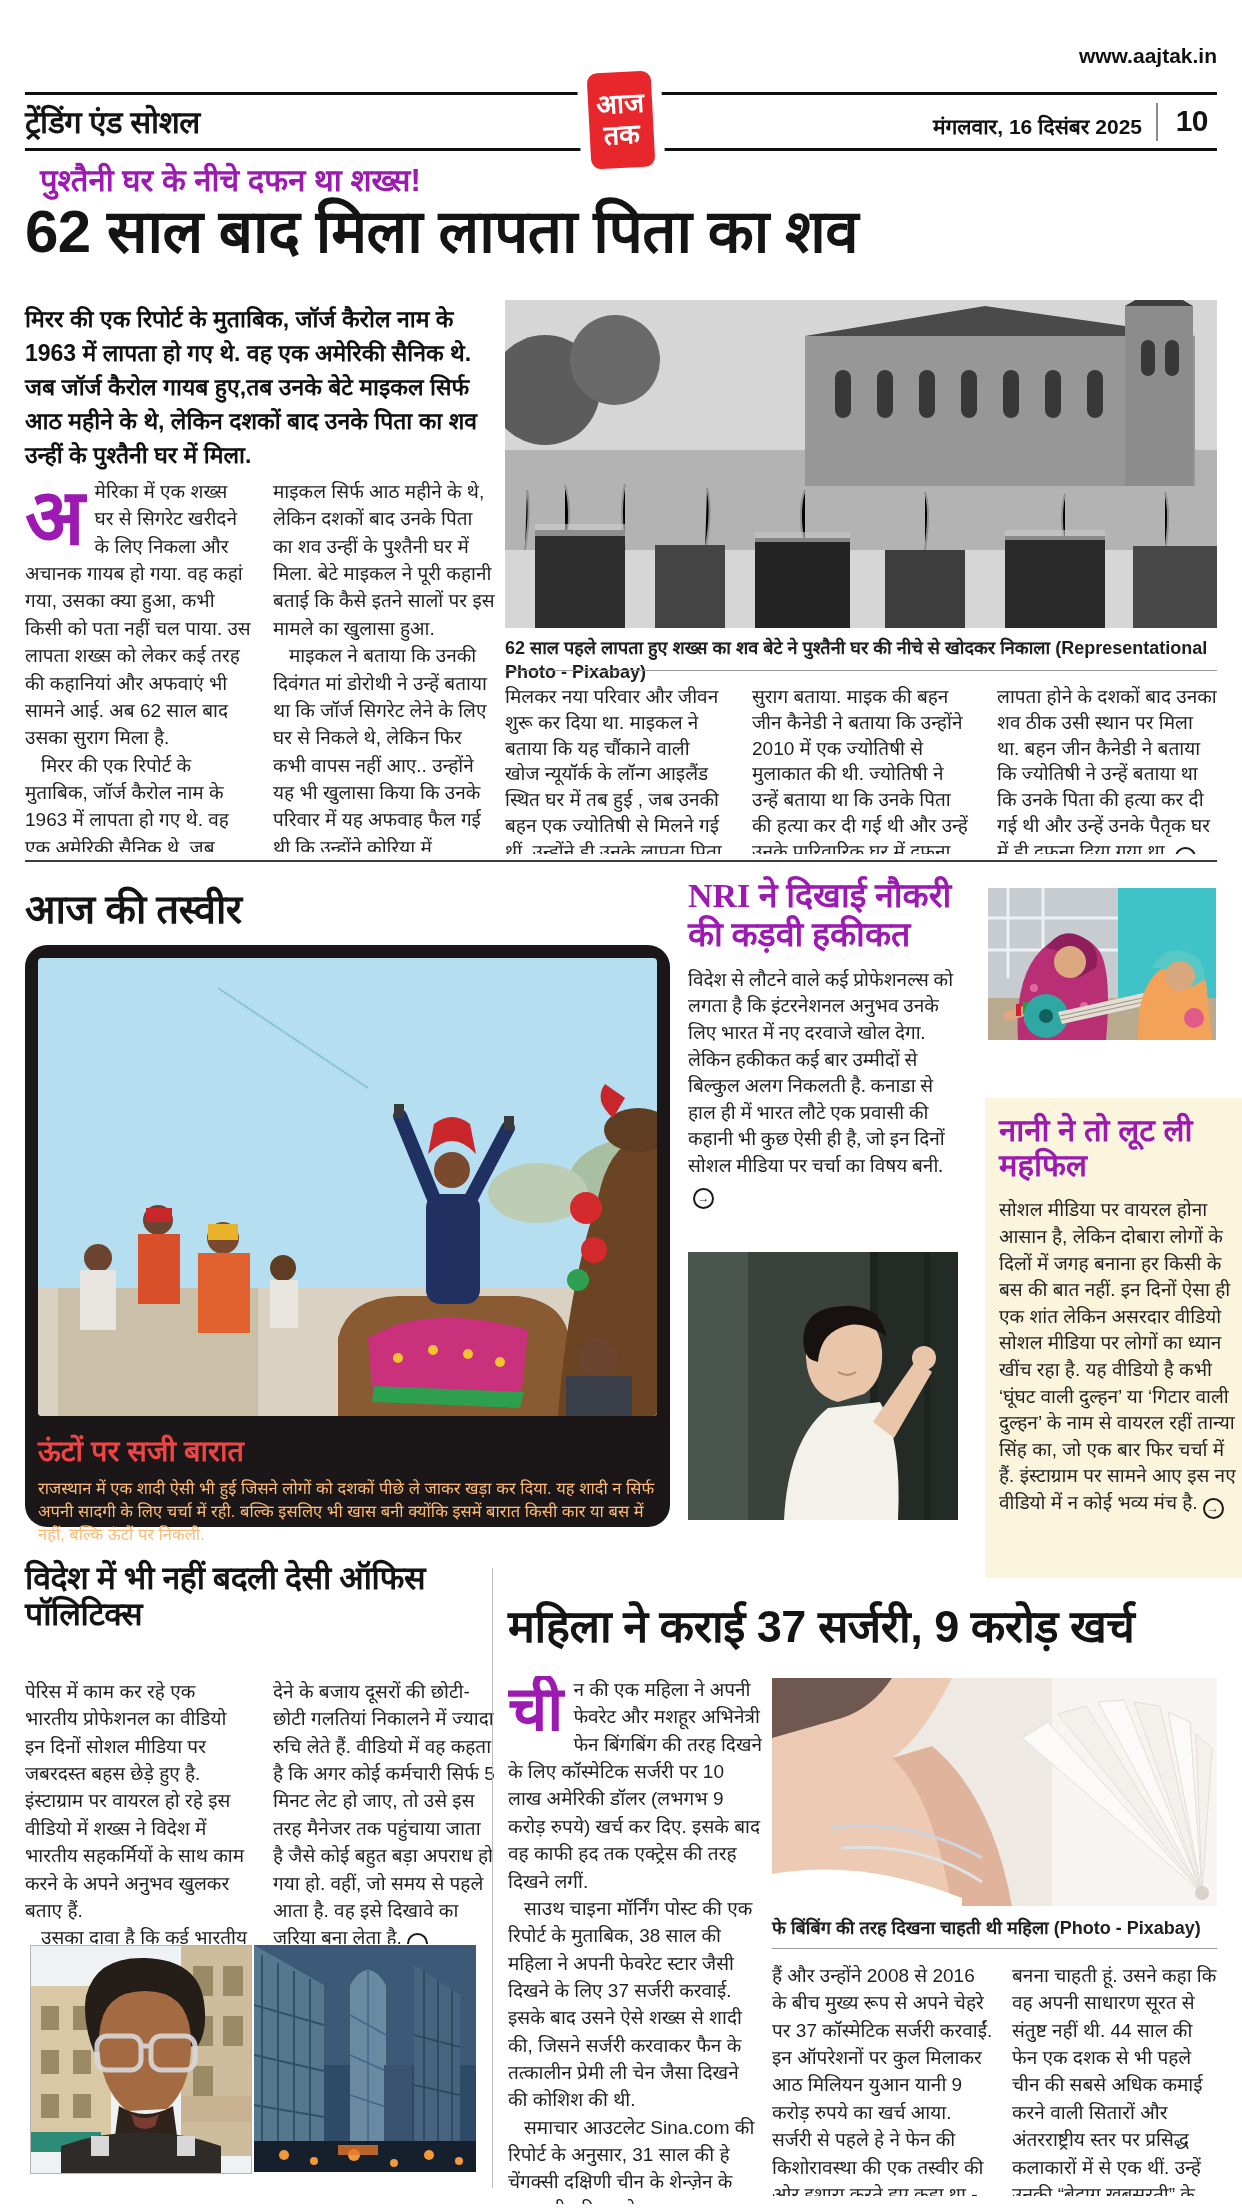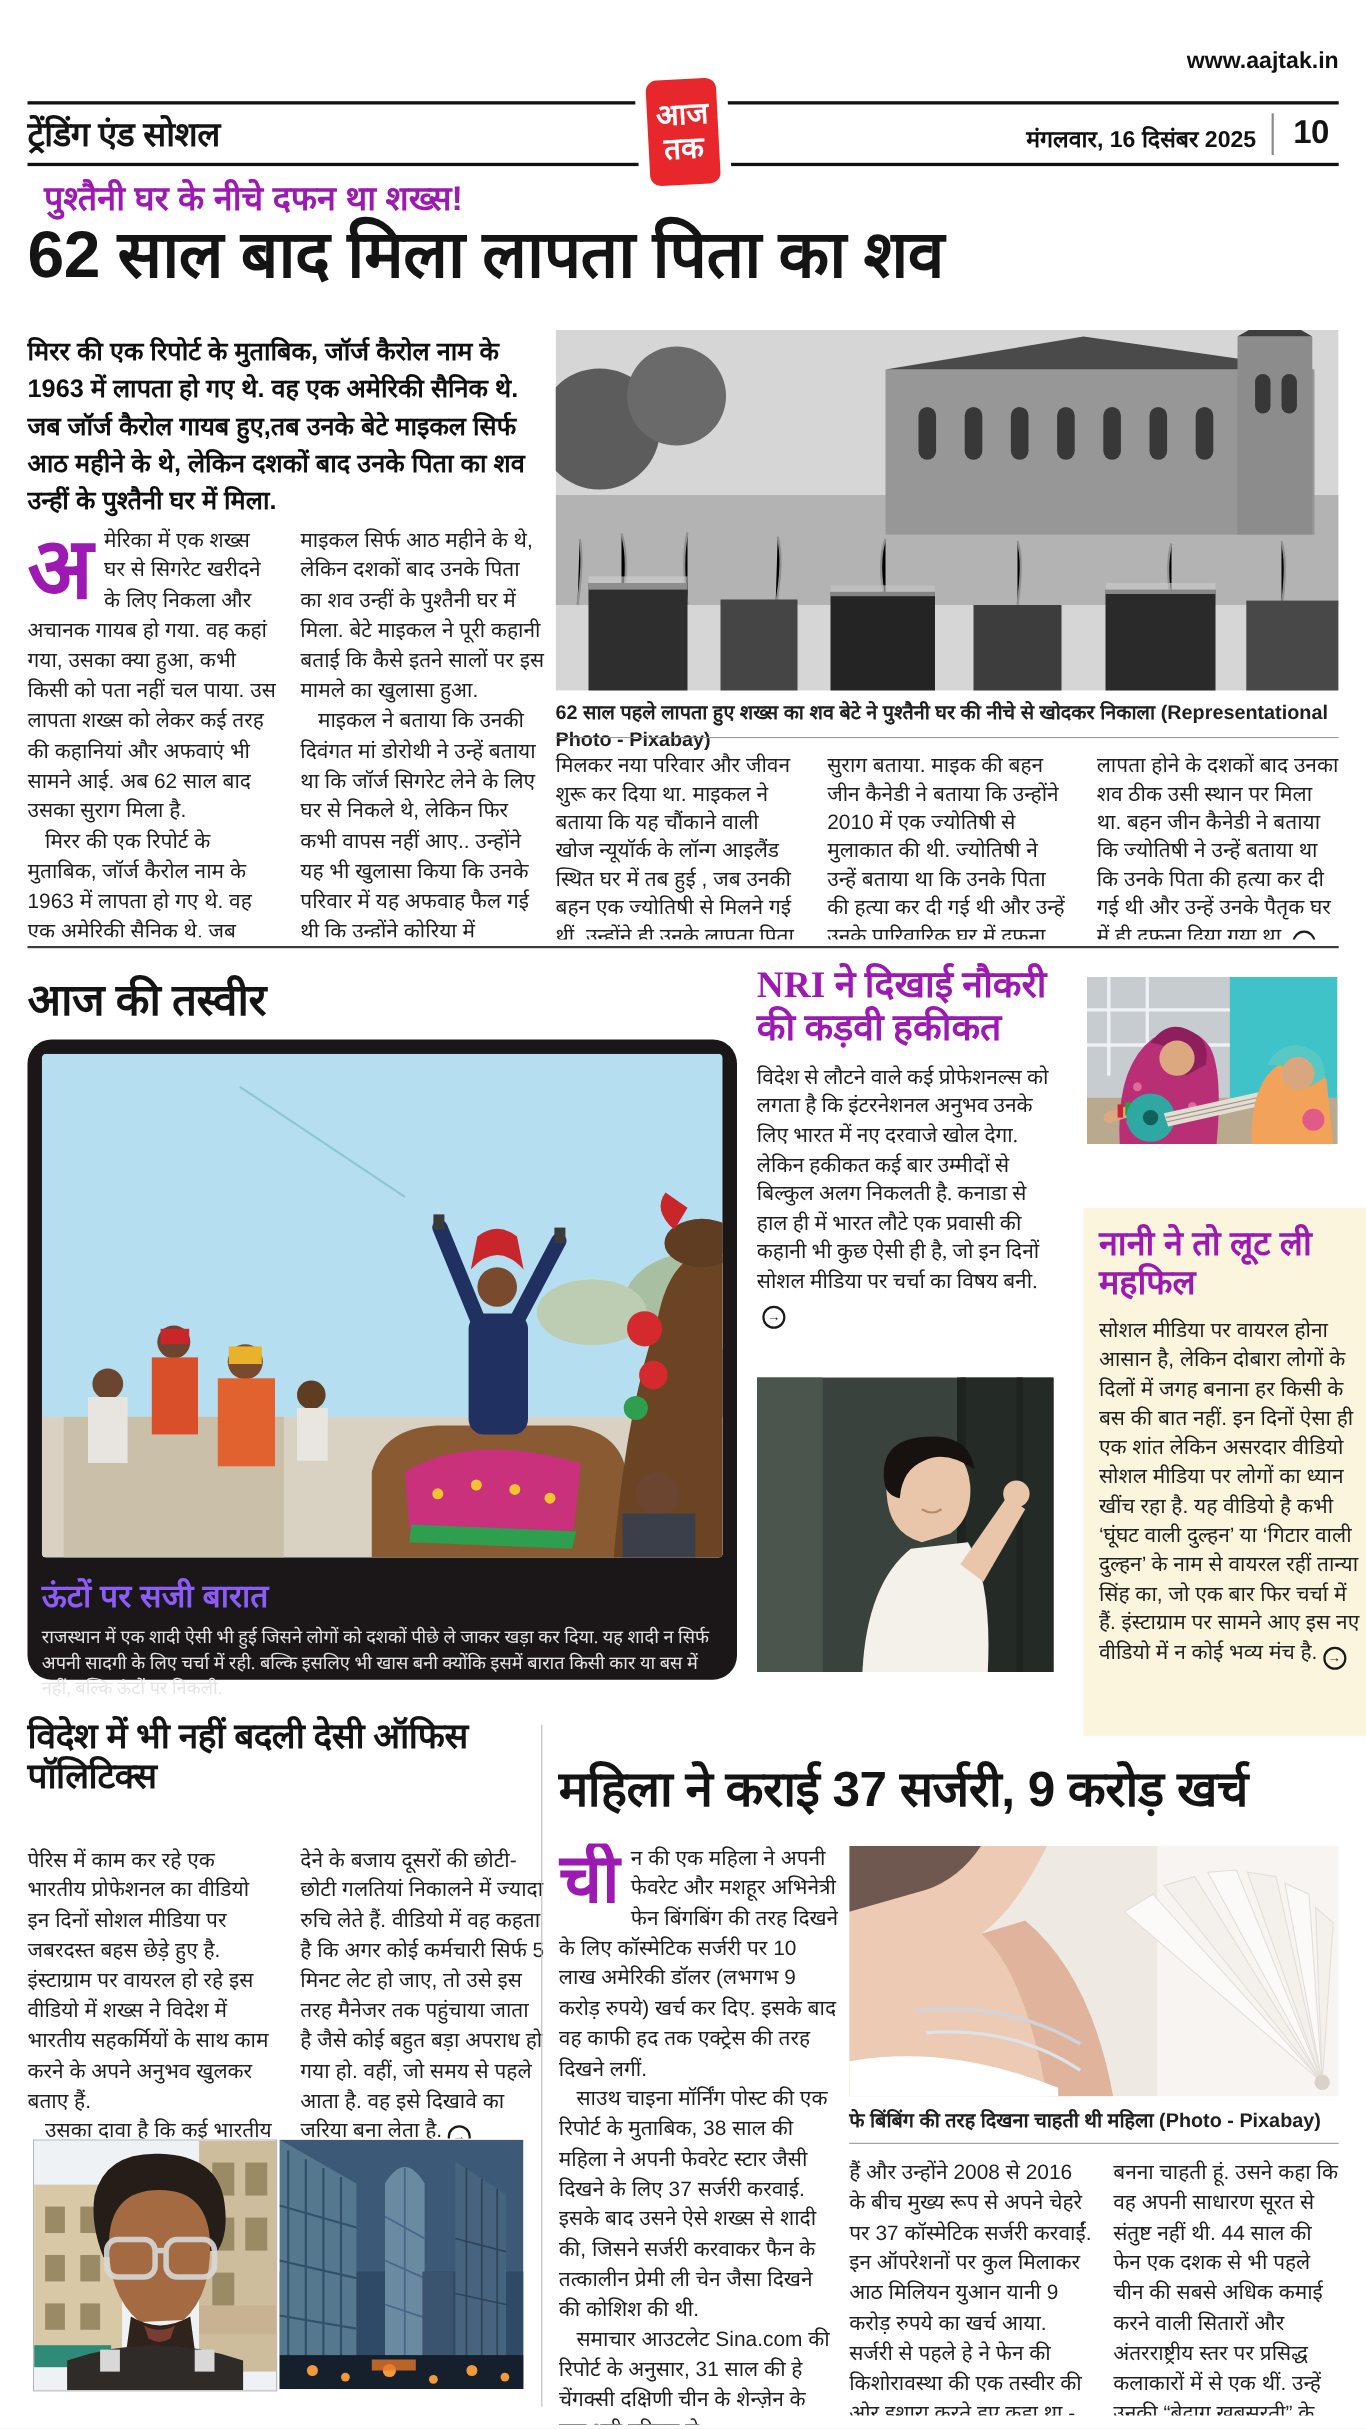--- a/index.html
+++ b/index.html
@@ -17,22 +17,22 @@
   .col p{margin:0;}
   .col p.indent{text-indent:16px;}
   .dropcap{float:left;color:#9c1ab1;font-weight:800;font-size:78px;line-height:.82;margin:8px 10px 0 0;}
   .dropcap.small{font-size:62px;}
   .caption{font-size:18px;font-weight:700;color:#202020;line-height:1.35;}
   .endmark{display:inline-block;width:17px;height:17px;border:2px solid #1a1a1a;border-radius:50%;
            vertical-align:-3px;margin-left:5px;text-align:center;line-height:16px;font-size:12px;font-weight:800;}
   .endmark::after{content:"→";}
   .vframe{background:#1b1718;border-radius:22px;padding:13px;box-sizing:border-box;}
   .vframe svg{display:block;border-radius:4px;}
-  .vtitle{color:#8b5cf6;font-size:29px;font-weight:800;margin-top:14px;}
-  .vcaption{color:#e5e5e5;font-size:16.5px;line-height:1.4;margin-top:8px;font-family:Liberation Serif, serif;}
+  .vtitle{color:#ef4444;font-size:29px;font-weight:800;margin-top:14px;}
+  .vcaption{color:#fdba74;font-size:16.5px;line-height:1.4;margin-top:8px;}
   .creambox{background:#fbf5dd;padding:16px 14px;box-sizing:border-box;overflow:hidden;}
   .logo{width:64px;height:96px;background:#e8272c;border-radius:10px;transform:rotate(-3deg);
         box-shadow:0 0 0 10px #ffffff;display:flex;flex-direction:column;align-items:center;justify-content:center;}
   .logo span{display:block;color:#fff;font-weight:800;font-size:27px;line-height:1.15;}
   .photo{overflow:hidden;}
   .photo svg{display:block;}
   .bordered{border:1px solid #b5b5b5;}
   .vdiv{background:#bbb;width:1px;}
   .hdr-small{font-size:21px;font-weight:700;color:#111;}
 </style>

